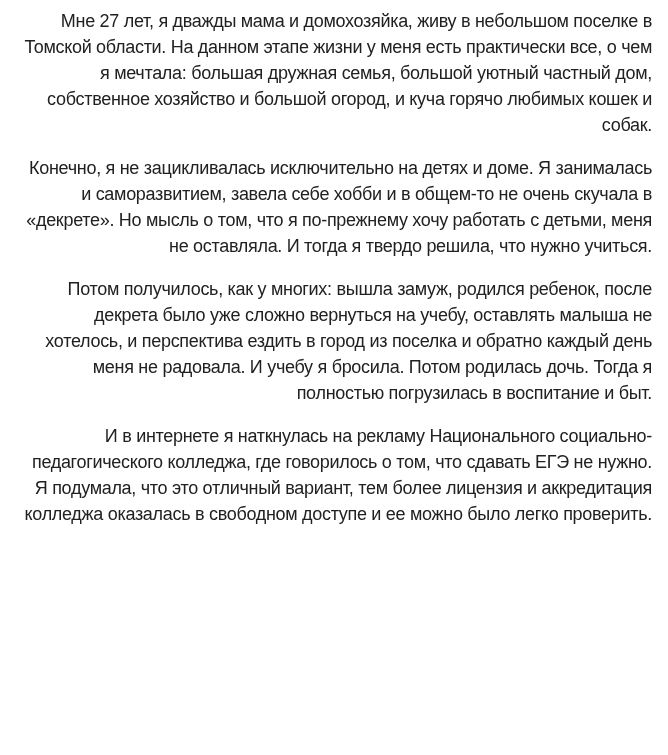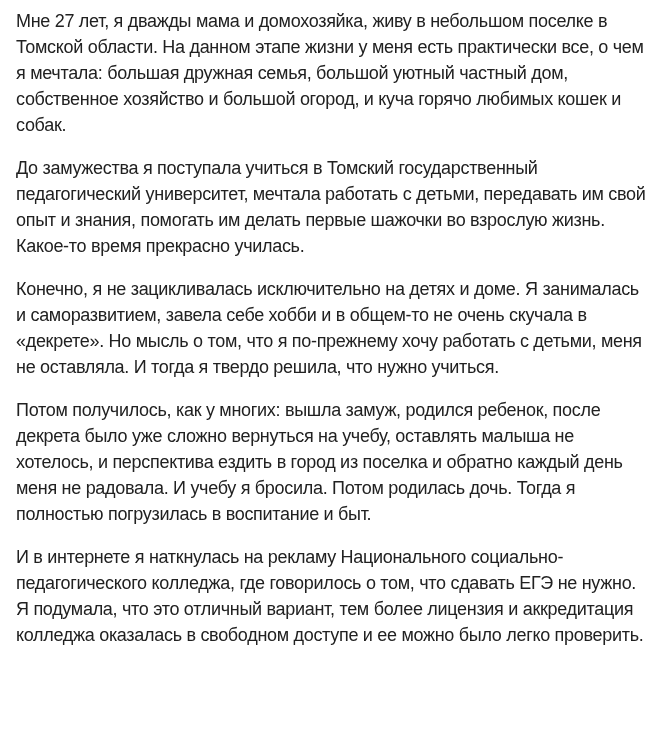--- a/index.html
+++ b/index.html
@@ -14,20 +14,21 @@
     padding: 8px 16px 14px 16px;
     font-family: "Liberation Sans", "DejaVu Sans", sans-serif;
     font-size: 18px;
     line-height: 26px;
     letter-spacing: -0.3px;
     color: #212121;
     background: #ffffff;
   }
   .article p {
     margin: 0 0 17px 0;
+    text-align: right;
   }
   .article p:last-child {
     margin-bottom: 0;
   }
   .play-icon {
     display: inline-block;
     width: 19px;
     height: 19px;
     border-radius: 4px;
     background: linear-gradient(155deg, #61a9d2 0%, #4190bf 55%, #2d6f97 100%);
@@ -48,23 +49,20 @@
 </style>
 </head>
 <body>
 
 <div class="article">
 
   <p>
     <span>Мне 27 лет, я дважды мама и домохозяйка, живу в небольшом поселке в Томской области. На данном этапе жизни у меня есть практически все, о чем я мечтала: большая дружная семья, большой уютный частный дом, собственное хозяйство и большой огород, и куча горячо любимых кошек и собак.</span>
   </p>
 
-  <p>
-    <span>До замужества я поступала учиться в Томский государственный педагогический университет, мечтала работать с детьми, передавать им свой опыт и знания, помогать им делать первые шажочки во взрослую жизнь. Какое-то время прекрасно училась.</span>
-  </p>
 
   <p>
     <span>Конечно, я не зацикливалась исключительно на детях и доме. Я занималась и саморазвитием, завела себе хобби и в общем-то не очень скучала в «декрете». Но мысль о том, что я по-прежнему хочу работать с детьми, меня не оставляла. И тогда я твердо решила, что нужно учиться.</span>
   </p>
 
   <p>
     <span>Потом получилось, как у многих: вышла замуж, родился ребенок, после декрета было уже сложно вернуться на учебу, оставлять малыша не хотелось, и перспектива ездить в город из поселка и обратно каждый день меня не радовала. И учебу я бросила. Потом родилась дочь. Тогда я полностью погрузилась в воспитание и быт.</span>
   </p>
 
 

